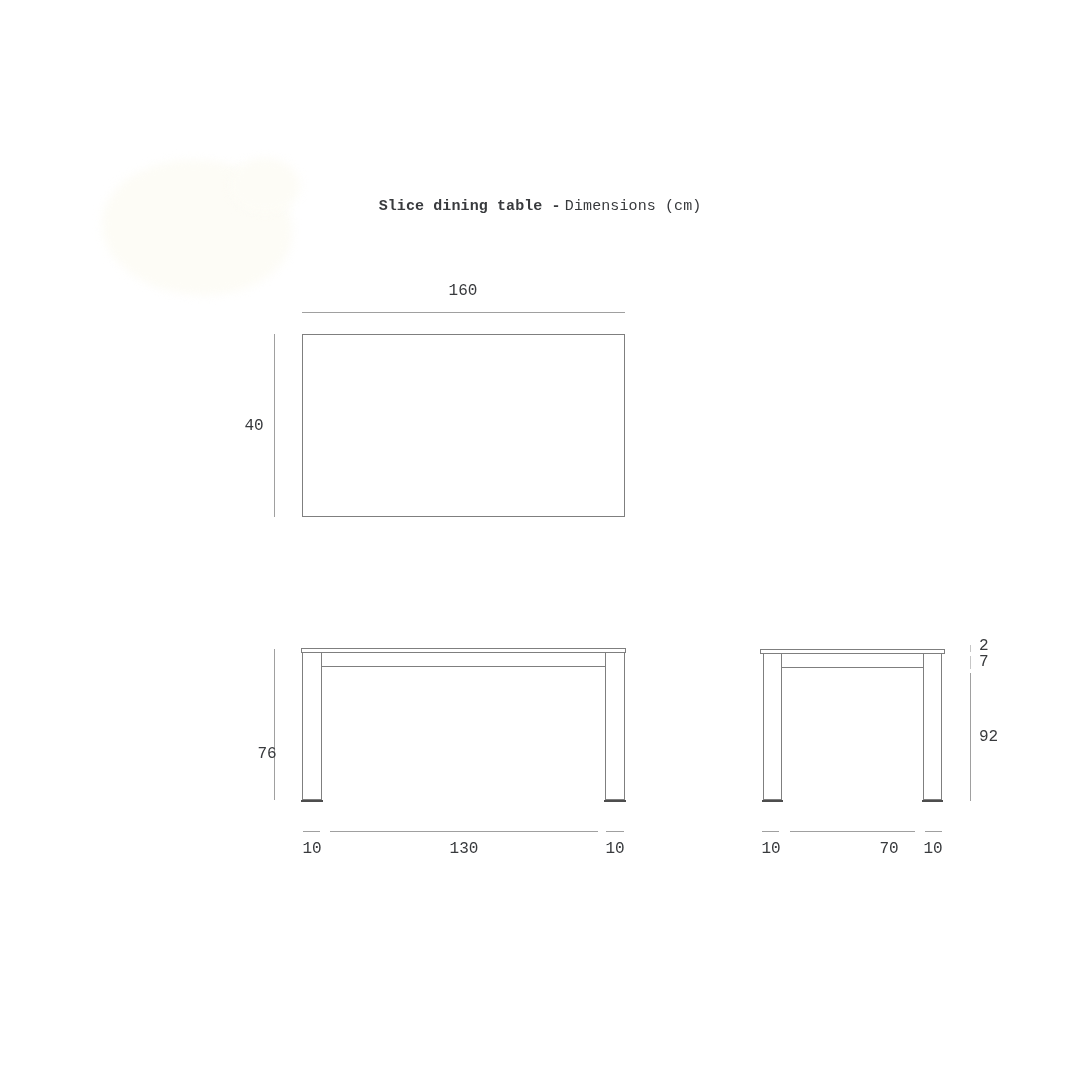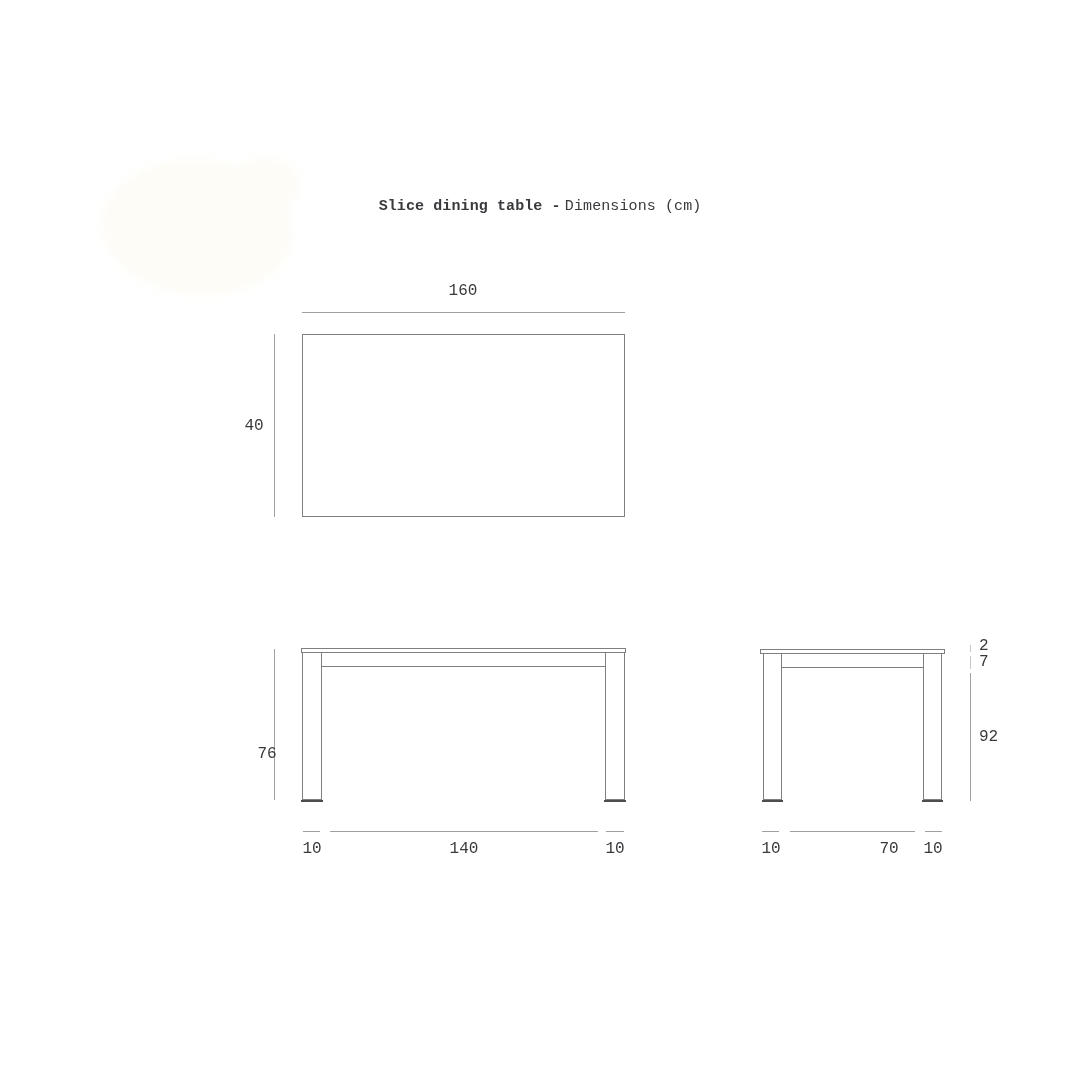--- a/index.html
+++ b/index.html
@@ -114,21 +114,21 @@
       <line class="dim" x1="708" y1="831.5" x2="833" y2="831.5"></line>
       <line class="dim" x1="843" y1="831.5" x2="860" y2="831.5"></line>
     </g>
   </svg>
 
   <div class="label center" style="left:381px; top:283px;">160</div>
   <div class="label center" style="left:172px; top:418px;">40</div>
 
   <div class="label center" style="left:185px; top:720px;margin-top:26px;">76</div>
   <div class="label center" style="left:230px; top:841px;">10</div>
-  <div class="label center" style="left:382px; top:841px;">140</div>
+  <div class="label center" style="left:382px; top:841px;">130</div>
   <div class="label center" style="left:533px; top:841px;">10</div>
 
   <div class="label" style="left:897px; top:638px;">2</div>
   <div class="label" style="left:897px; top:654px;">7</div>
   <div class="label" style="left:897px; top:729px;">92</div>
   <div class="label center" style="left:689px; top:841px;">10</div>
   <div class="label center" style="left:771px; top:841px;margin-left:36px;">70</div>
   <div class="label center" style="left:851px; top:841px;">10</div>
 
 </div>

